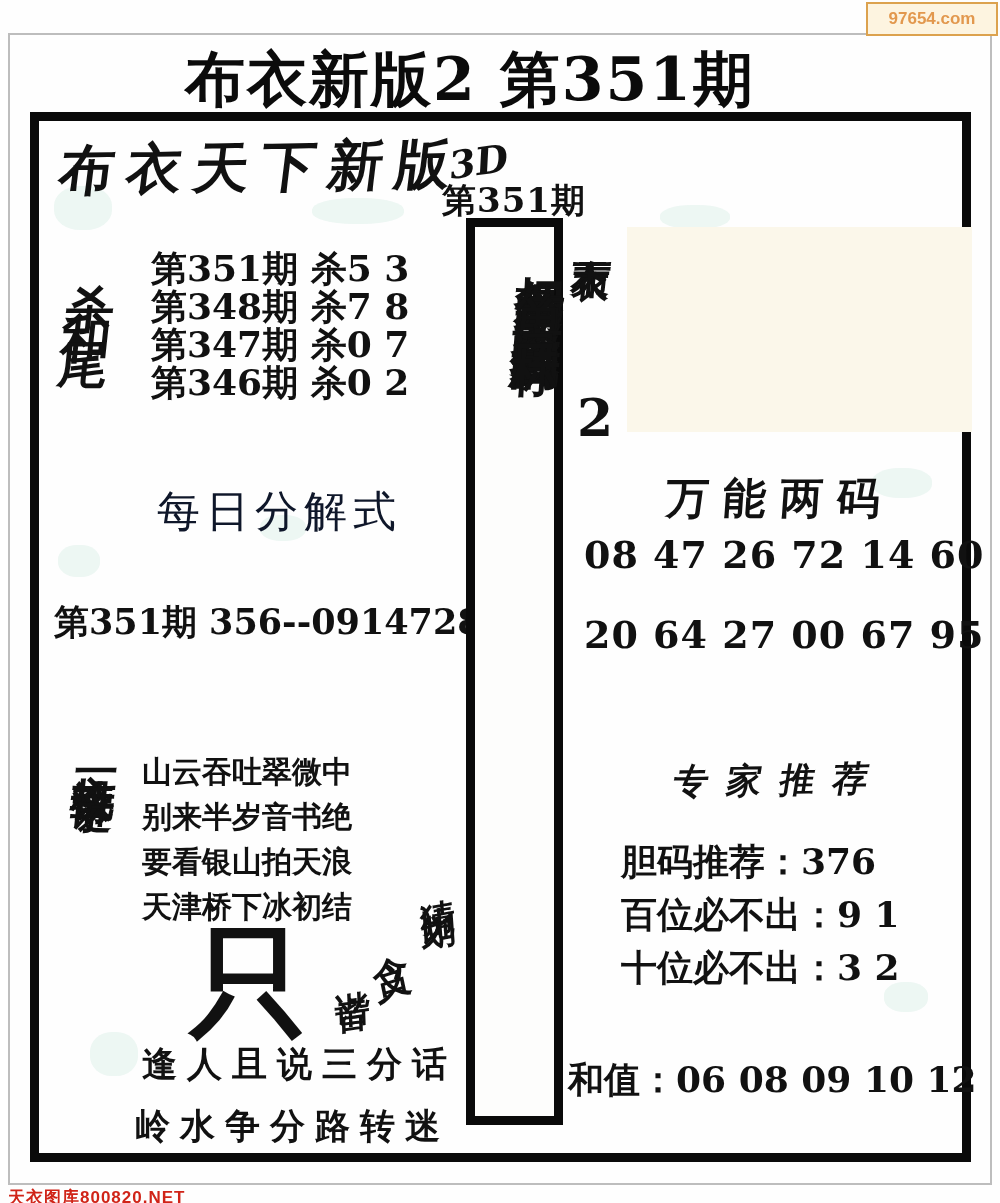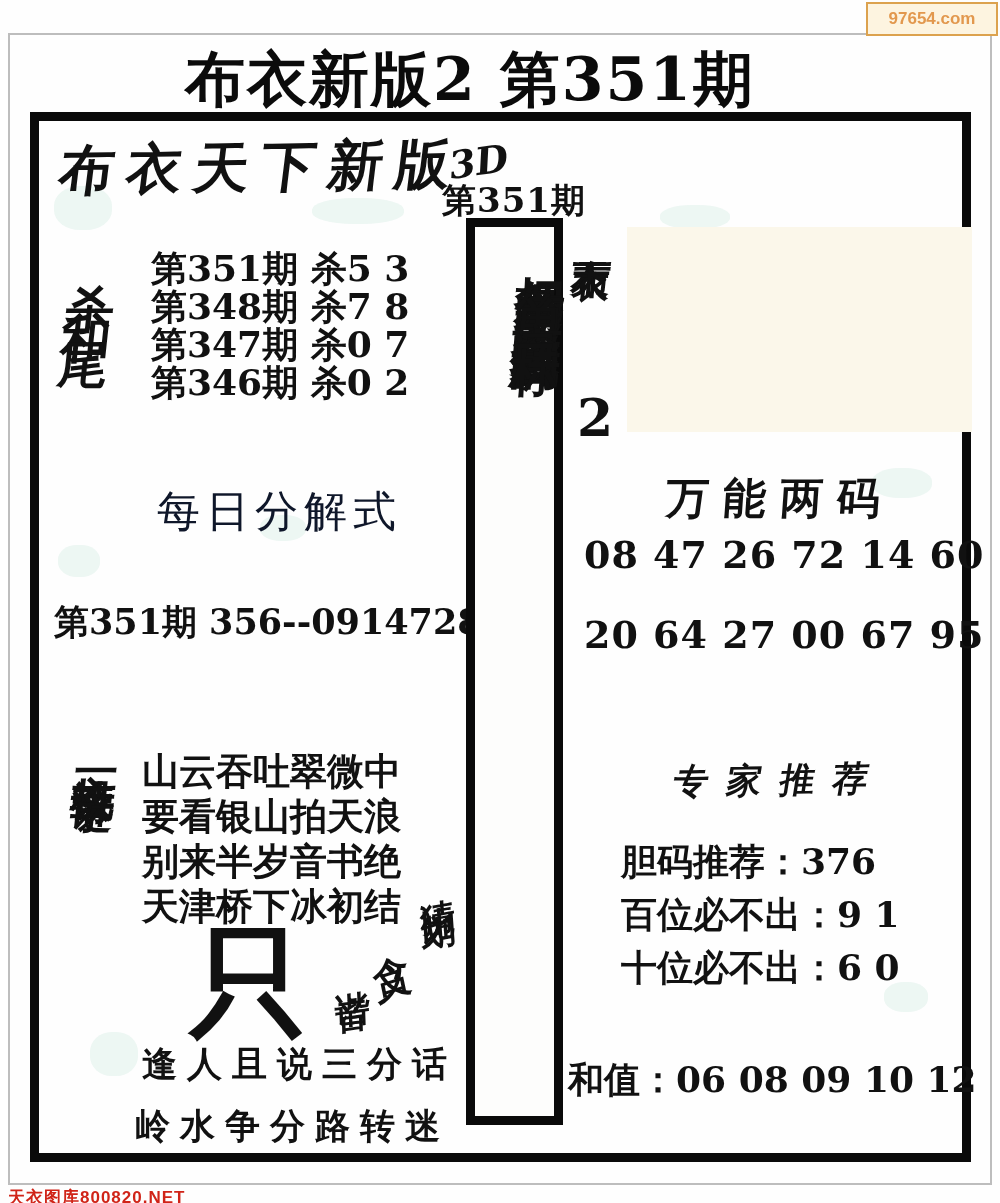--- a/index.html
+++ b/index.html
@@ -77,21 +77,21 @@
   }
 
   .kill-side { left: 20px; top: 122px; font-size: 50px; letter-spacing: 30px; }
   .kill-list { left: 80px; top: 128px; font-size: 36px; font-weight: bold; line-height: 38px; white-space: nowrap; margin-left: 32px; }
 
   .daily-heading { left: 112px; top: 362px; font-size: 43px; letter-spacing: 6px; color: #0f172a; margin-left: 6px; }
   .formula { left: 15px; top: 478px; font-size: 35px; font-weight: bold; white-space: nowrap; }
   .formula .sep { display: inline-block; width: 12px; }
 
   .riddle-side { left: 31px; top: 618px; font-size: 44px; letter-spacing: 3px; }
-  .poem { left: 103px; top: 628px; font-size: 37px; line-height: 45px; font-weight: bold; white-space: nowrap; }
+  .poem { left: 103px; top: 628px; font-size: 30px; line-height: 45px; font-weight: bold; white-space: nowrap; }
   .answer { left: 150px; top: 782px; font-size: 120px; font-weight: bold; }
 
   .hint { writing-mode: vertical-rl; text-orientation: upright; font-weight: bold; }
   .hint-1 { left: 372px; top: 752px; font-size: 35px; letter-spacing: 6px; transform: rotate(-10deg) skewX(-6deg); }
   .hint-2 { left: 318px; top: 806px; font-size: 37px; letter-spacing: 4px; transform: rotate(-18deg) skewX(-6deg); }
   .hint-3 { left: 288px; top: 842px; font-size: 35px; letter-spacing: 4px; transform: rotate(-8deg) skewX(-6deg); }
 
   .closing-1 { left: 103px; top: 920px; font-size: 35px; font-weight: bold; letter-spacing: 10px; white-space: nowrap; }
   .closing-2 { left: 96px;  top: 982px; font-size: 35px; font-weight: bold; letter-spacing: 10px; white-space: nowrap; }
 
@@ -175,22 +175,22 @@
     </div>
 
     <div class="abs daily-heading">每日分解式</div>
     <div class="abs formula">
       <span>第351期</span><span class="sep"></span><span>356--0914728</span>
     </div>
 
     <div class="abs vcol riddle-side cal">玄机诗一字谜</div>
     <div class="abs poem">
       <div>山云吞吐翠微中</div>
+      <div>别来半岁音书绝</div>
       <div>要看银山拍天浪</div>
-      <div>别来半岁音书绝</div>
       <div>天津桥下冰初结</div>
     </div>
     <div class="abs answer">只</div>
     <div class="abs hint hint-1">猜比划</div>
     <div class="abs hint hint-2">含义</div>
     <div class="abs hint hint-3">谐音</div>
     <div class="abs closing-1">逢人且说三分话</div>
     <div class="abs closing-2">岭水争分路转迷</div>
 
     <div class="abs cream-panel"></div>
@@ -205,21 +205,21 @@
     <div class="abs right-brand-number">2</div>
 
     <div class="abs two-codes-heading">万能两码</div>
     <div class="abs codes-row codes-row-1">08 47 26 72 14 60 23</div>
     <div class="abs codes-row codes-row-2">20 64 27 00 67 95 34</div>
 
     <div class="abs expert-heading">专家推荐</div>
     <div class="abs expert-lines">
       <div><span>胆码推荐：</span><span>376</span></div>
       <div><span>百位必不出：</span><span>9 1</span></div>
-      <div><span>十位必不出：</span><span>6 0</span></div>
+      <div><span>十位必不出：</span><span>3 2</span></div>
     </div>
     <div class="abs sum-line">
       <span>和值：</span><span>06 08 09 10 12</span>
     </div>
 
   </div>
 
   <div class="abs footer-site">天衣图库800820.NET</div>
 
 </div>

